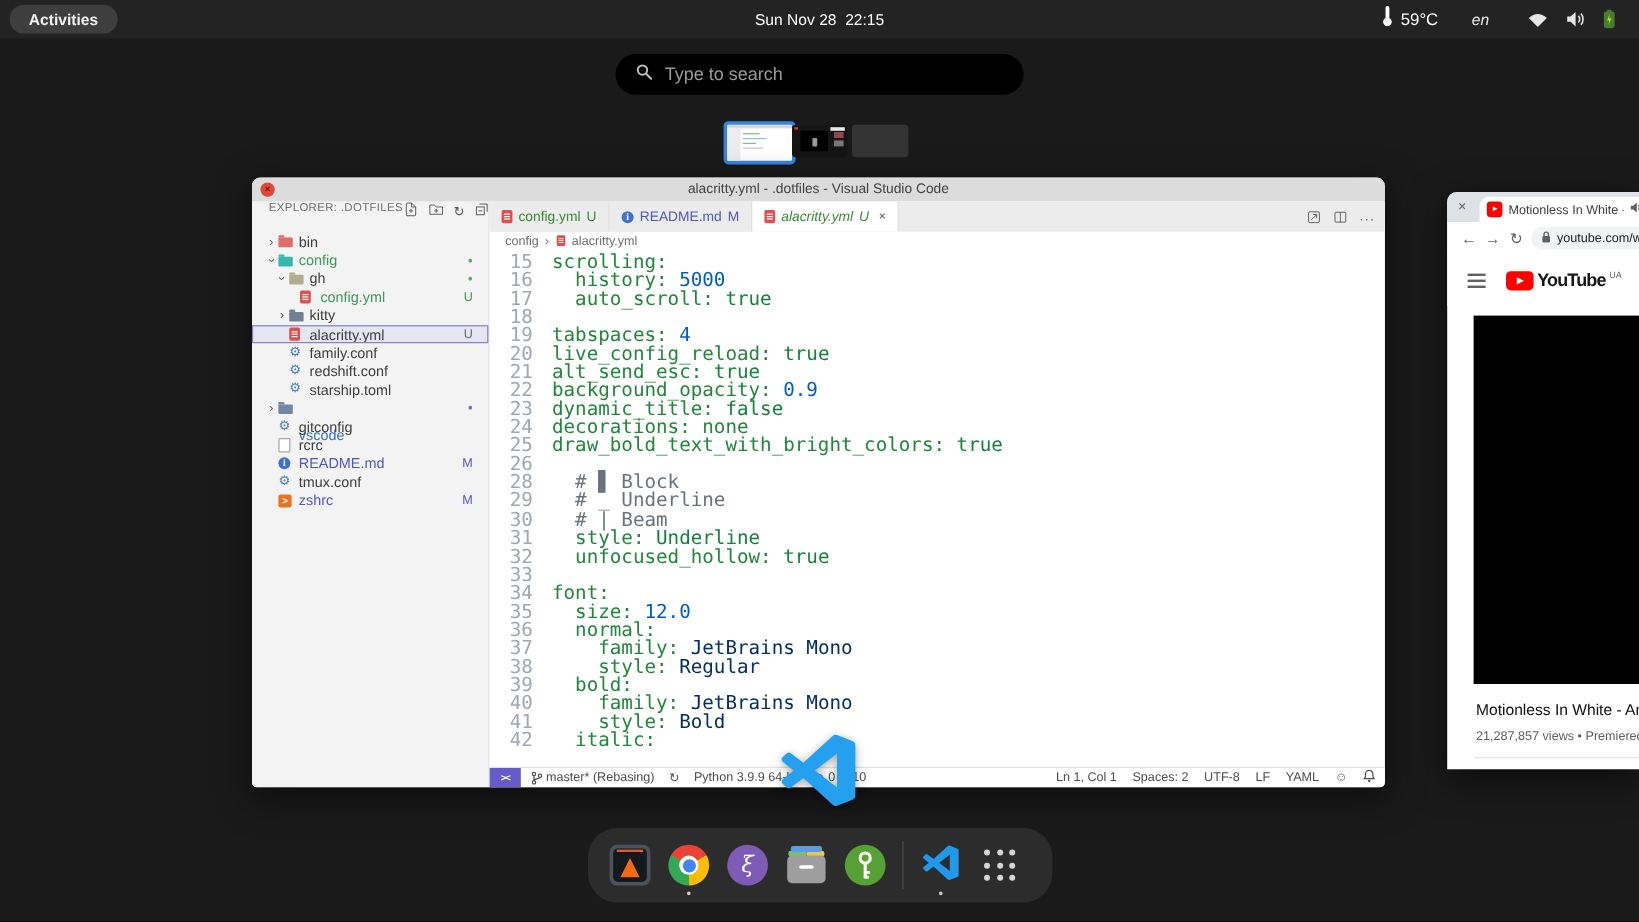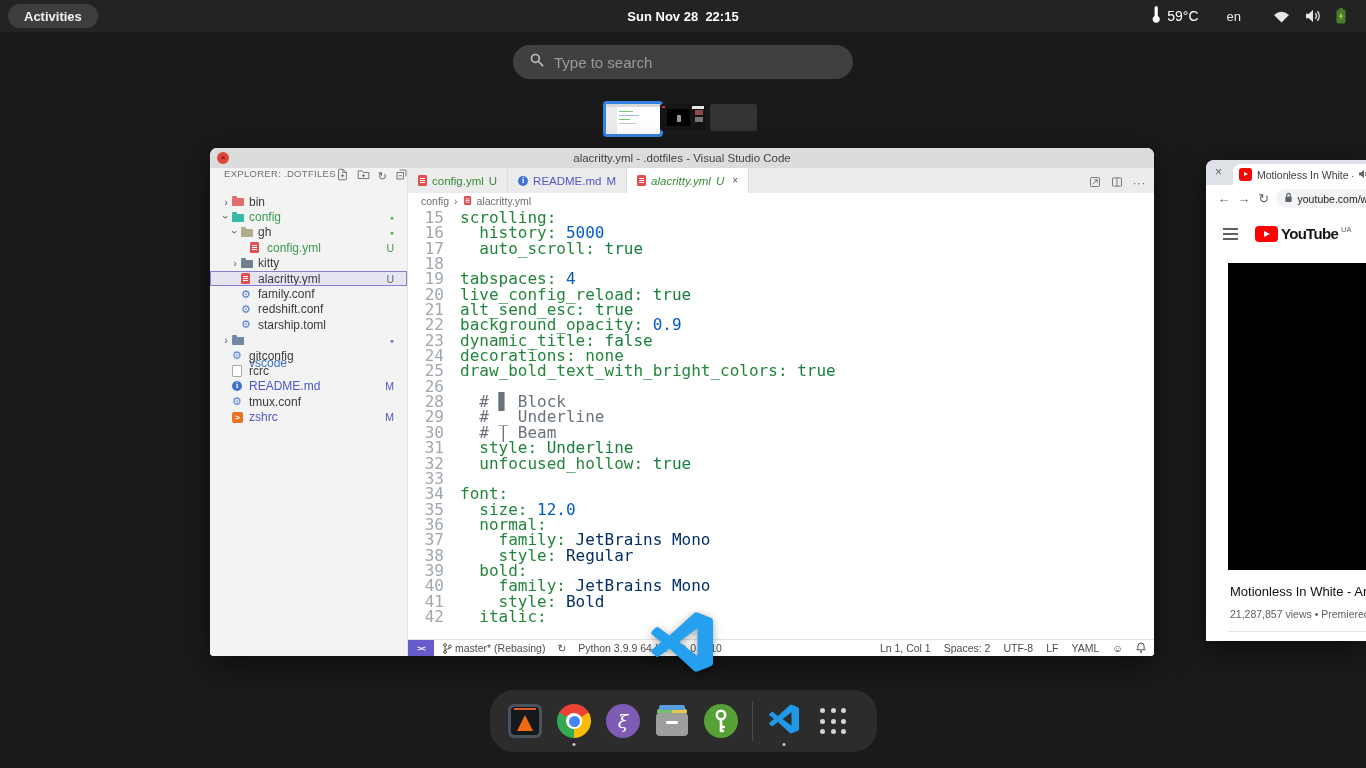--- a/index.html
+++ b/index.html
@@ -3,27 +3,27 @@
 <meta charset="utf-8">
 <style>
   html,body{margin:0;padding:0;background:#000;}
   .screen{position:relative;width:1366px;height:768px;background:#1a1a1a;overflow:hidden;
           font-family:"Liberation Sans",sans-serif;-webkit-font-smoothing:antialiased;}
   
   .topbar{position:absolute;left:0;top:0;right:0;height:32px;background:#232323;}
   .activities-pill{position:absolute;left:8px;top:4px;height:24px;padding:0 16px;border-radius:13px;
     background:#3e3e3e;color:#f2f2f2;font-size:13px;font-weight:bold;display:flex;align-items:center;}
   .clock{position:absolute;left:0;right:0;top:0;height:32px;display:flex;align-items:center;justify-content:center;
-    color:#fff;font-size:13px;font-weight:bold;white-space:pre;}
+    color:#fff;font-size:13px;font-weight:normal;white-space:pre;}
   .sysarea{position:absolute;right:0;top:0;height:32px;display:flex;align-items:center;}
   .sys-temp{color:#fff;font-size:14px;margin:0 28px 0 6px;}
-  .sys-kbd{color:#eaeaea;font-size:13px;margin-right:32px;}
+  .sys-kbd{color:#eaeaea;font-size:13px;margin-right:32px;font-style:italic;}
   .sys-gap{margin-right:15px;display:flex;align-items:center;}
   
-  .search-bar{position:absolute;left:513px;top:45px;width:340px;height:34px;border-radius:17px;background:#404040;
+  .search-bar{position:absolute;left:513px;top:45px;width:340px;height:34px;border-radius:17px;background:#000000;
     display:flex;align-items:center;padding-left:17px;gap:10px;box-sizing:border-box;}
   .search-placeholder{color:#9a9a9a;font-size:15px;}
   
   .ws{position:absolute;border-radius:4px;overflow:hidden;}
   .ws1{left:603px;top:101px;width:54px;height:30px;background:#fff;border:3px solid #3584e4;}
   .ws1 .mini-side{position:absolute;left:0;top:3px;bottom:0;width:11px;background:#ececec;}
   .ws1 .mini-top{position:absolute;left:0;top:0;right:0;height:3px;background:#d8d8d8;}
   .ws1 .ml{position:absolute;height:1px;}
   .ws2{left:660px;top:104px;width:46px;height:27px;background:#151515;border-radius:3px;}
   .ws2 .v{position:absolute;left:7px;top:5px;width:23px;height:17px;background:#000;}

